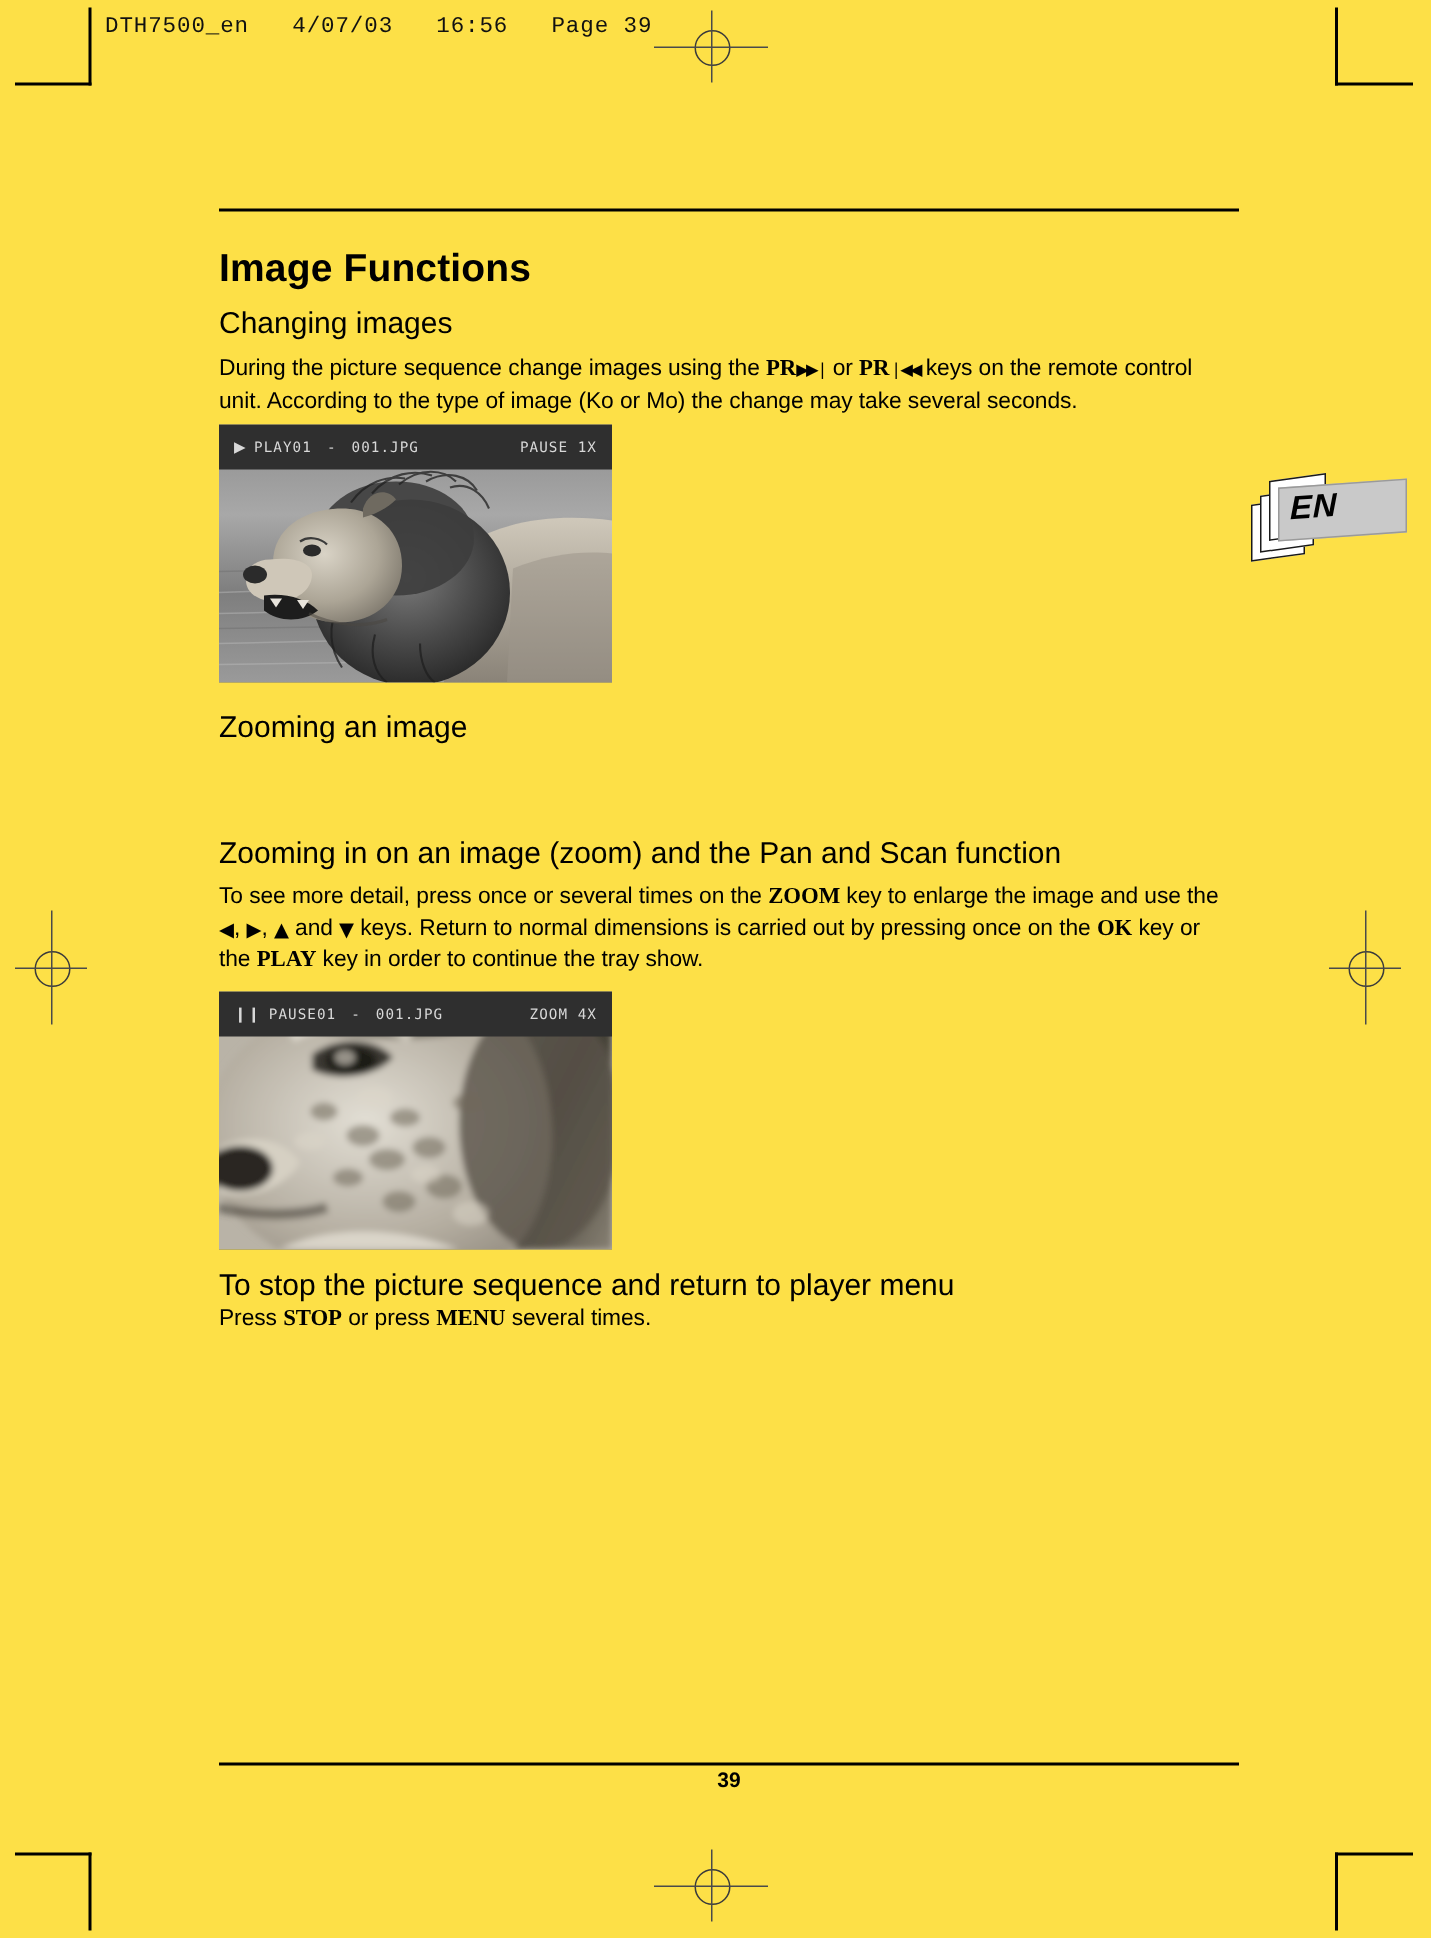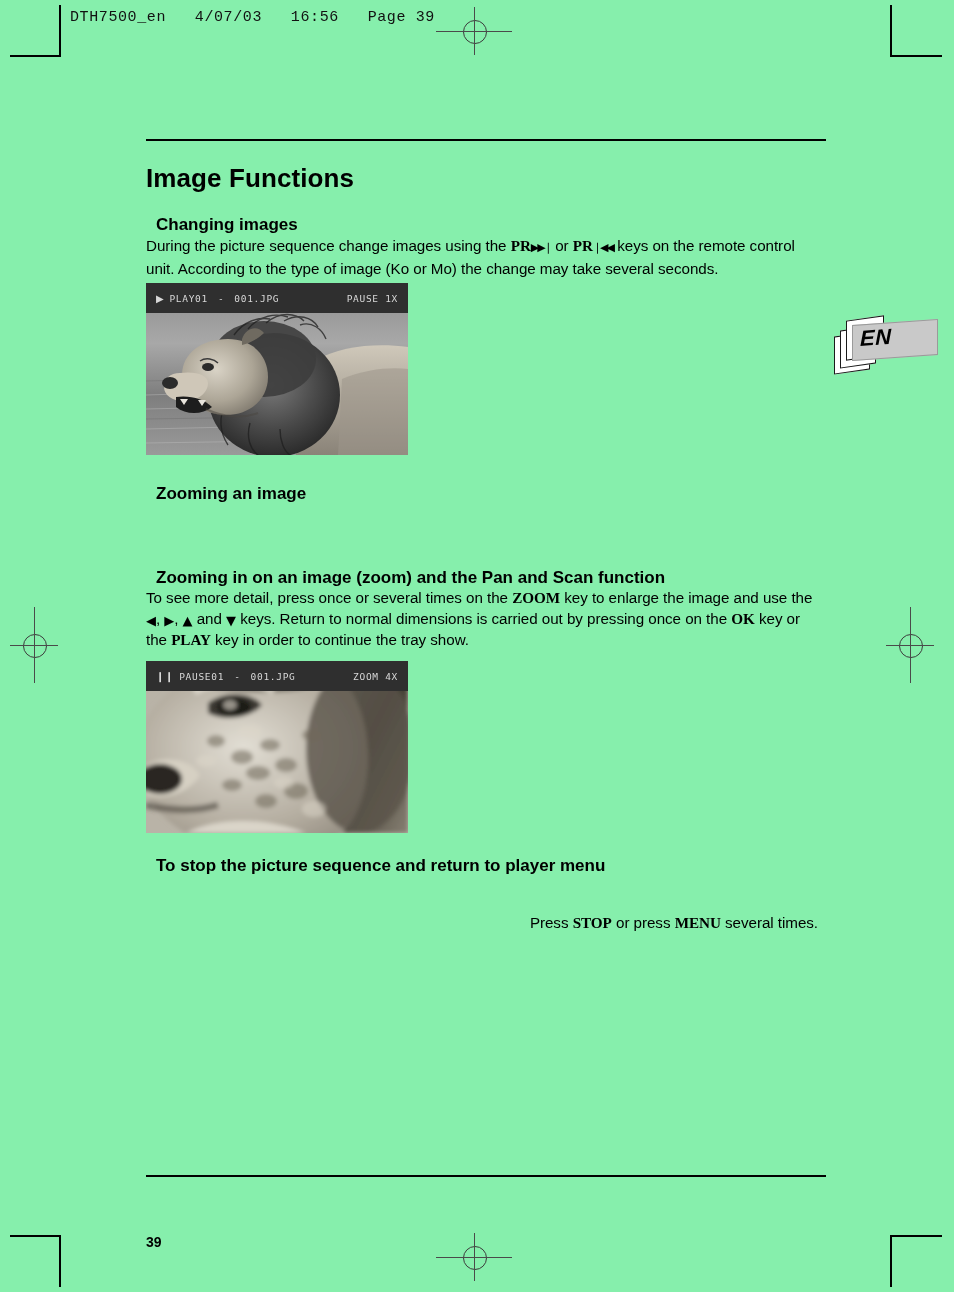--- a/index.html
+++ b/index.html
@@ -9,21 +9,21 @@
   }
   body {
     font-family: "Liberation Sans", sans-serif;
     color: #000000;
   }
   #page {
     position: relative;
     width: 954px;
     height: 1292px;
     overflow: hidden;
-    background: #86efac;
+    background: #fde047;
   }
 
   
   .crop-mark {
     position: absolute;
     background: transparent;
   }
   .crop-mark i {
     position: absolute;
     background: #000;
@@ -87,23 +87,23 @@
     left: 146px;
     top: 163px;
     margin: 0;
     font-size: 26px;
     font-weight: bold;
     letter-spacing: 0.1px;
   }
   .sub {
     position: absolute;
     left: 146px;
-    margin: 10px;
-    font-size: 17px;
-    font-weight: bold;
+    margin: 0;
+    font-size: 20px;
+    font-weight: normal;
   }
   .para {
     position: absolute;
     left: 146px;
     width: 672px;
     margin: 0;
     font-size: 15.2px;
     line-height: 21px;
     letter-spacing: -0.05px;
   }
@@ -204,23 +204,23 @@
     position: absolute;
     left: 146px;
     top: 1175px;
     width: 680px;
     height: 2px;
     background: #000;
   }
   .page-number {
     position: absolute;
     left: 146px;
-    top: 1234px;
+    top: 1178px;
     width: 680px;
-    text-align: left;
+    text-align: center;
     font-size: 14px;
     font-weight: bold;
   }
 </style>
 </head>
 <body>
 
 <div id="page">
 
   <div class="crop-mark" style="left:10px;top:5px;width:52px;height:52px;">
@@ -423,21 +423,21 @@
         <span>PAUSE</span>
       </span>
       <span class="osd-file">01</span>
       <span class="osd-file" style="margin-left:10px;">-</span>
       <span class="osd-file" style="margin-left:10px;">001.JPG</span>
       <span class="osd-zoom">ZOOM 4X</span>
     </div>
   </div>
 
   <div class="sub" style="top:846px;">To stop the picture sequence and return to player menu</div>
-  <p class="para" style="top:912px;text-align:right;"><span>Press </span><b class="key">STOP</b><span> or press </span><b class="key">MENU</b><span> several times.</span></p>
+  <p class="para" style="top:868px;"><span>Press </span><b class="key">STOP</b><span> or press </span><b class="key">MENU</b><span> several times.</span></p>
 
   <div class="lang-tab">
     <span class="sheet" style="left:4px;top:24px;width:34px;height:36px;transform:skewY(-8deg);"></span>
     <span class="sheet" style="left:10px;top:18px;width:34px;height:36px;transform:skewY(-8deg);"></span>
     <span class="sheet" style="left:16px;top:8px;width:36px;height:38px;transform:skewY(-8deg);"></span>
     <span class="banner"></span>
     <span class="en">EN</span>
   </div>
 
   <div class="rule-bottom"></div>

